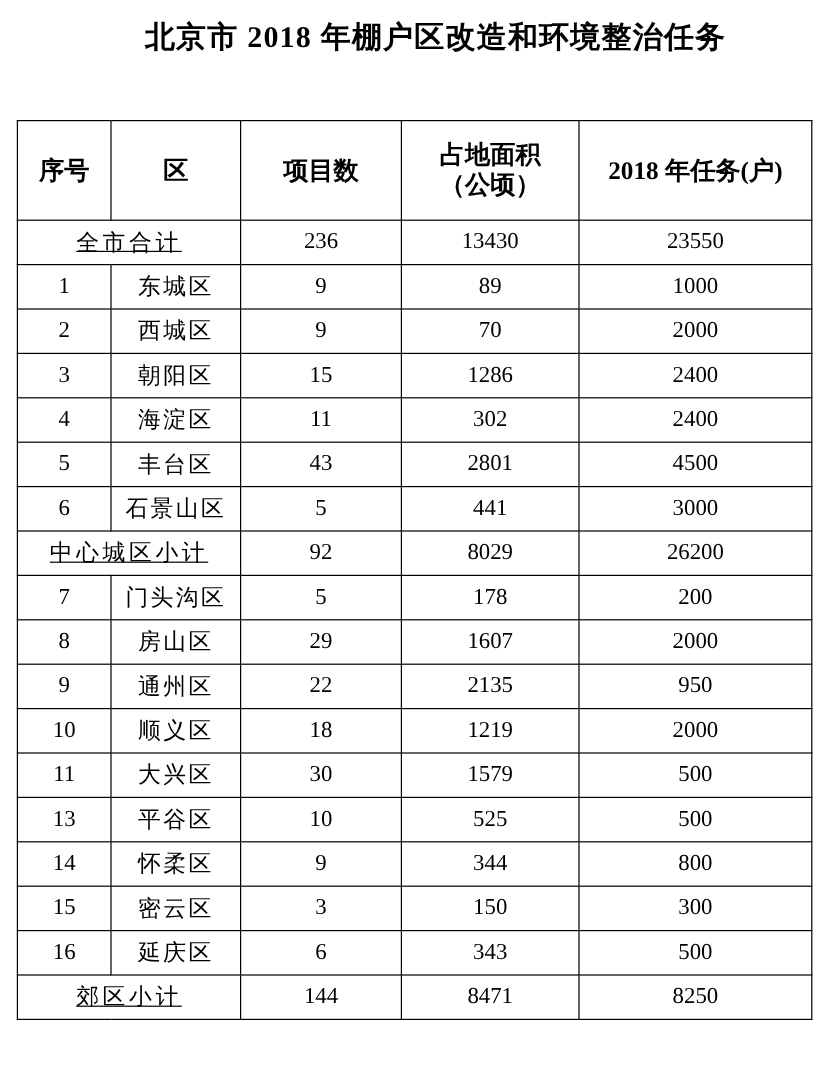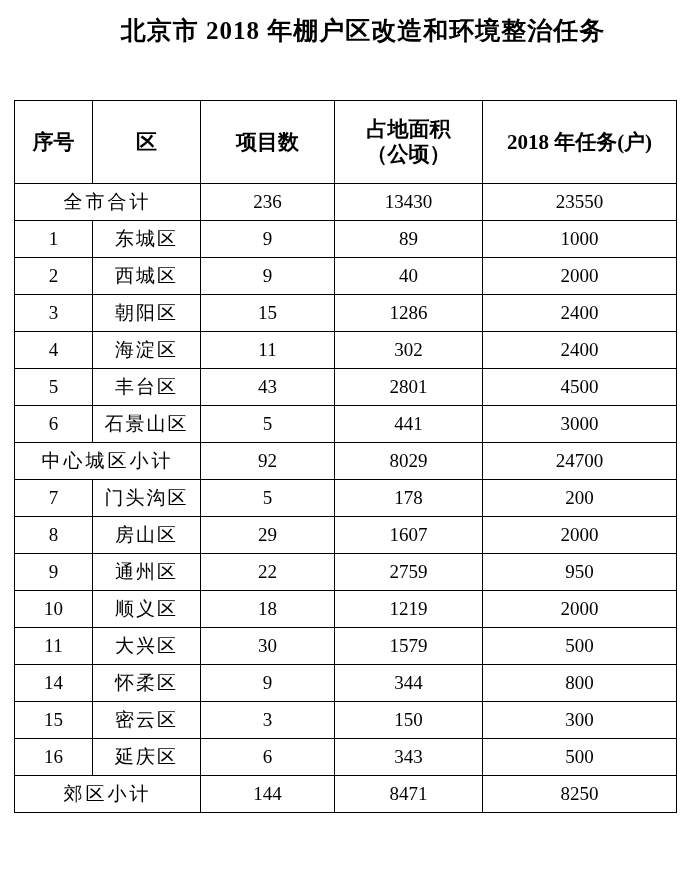--- a/index.html
+++ b/index.html
@@ -63,20 +63,21 @@
   col.c-dist  { width: 108px; }
   col.c-proj  { width: 134px; }
   col.c-area  { width: 148px; }
   col.c-task  { width: 194px; }
 
   td.cell-no { letter-spacing: 0; }
   td.cell-dist { letter-spacing: 2px; }
   td.span-label {
     letter-spacing: 3px;
     font-size: 19px;
+    text-decoration: underline;
   }
   .hdr-two-line {
     display: block;
     line-height: 1.2;
   }
 </style>
 </head>
 <body>
 
 <div class="page">
@@ -115,21 +116,21 @@
             <td class="cell-no">1</td>
             <td class="cell-dist">东城区</td>
             <td>9</td>
             <td>89</td>
             <td>1000</td>
           </tr>
           <tr>
             <td class="cell-no">2</td>
             <td class="cell-dist">西城区</td>
             <td>9</td>
-            <td>40</td>
+            <td>70</td>
             <td>2000</td>
           </tr>
           <tr>
             <td class="cell-no">3</td>
             <td class="cell-dist">朝阳区</td>
             <td>15</td>
             <td>1286</td>
             <td>2400</td>
           </tr>
           <tr>
@@ -150,58 +151,65 @@
             <td class="cell-no">6</td>
             <td class="cell-dist">石景山区</td>
             <td>5</td>
             <td>441</td>
             <td>3000</td>
           </tr>
           <tr>
             <td colspan="2" class="span-label">中心城区小计</td>
             <td>92</td>
             <td>8029</td>
-            <td>24700</td>
+            <td>26200</td>
           </tr>
           <tr>
             <td class="cell-no">7</td>
             <td class="cell-dist">门头沟区</td>
             <td>5</td>
             <td>178</td>
             <td>200</td>
           </tr>
           <tr>
             <td class="cell-no">8</td>
             <td class="cell-dist">房山区</td>
             <td>29</td>
             <td>1607</td>
             <td>2000</td>
           </tr>
           <tr>
             <td class="cell-no">9</td>
             <td class="cell-dist">通州区</td>
             <td>22</td>
-            <td>2759</td>
+            <td>2135</td>
             <td>950</td>
           </tr>
           <tr>
             <td class="cell-no">10</td>
             <td class="cell-dist">顺义区</td>
             <td>18</td>
             <td>1219</td>
             <td>2000</td>
           </tr>
           <tr>
             <td class="cell-no">11</td>
             <td class="cell-dist">大兴区</td>
             <td>30</td>
             <td>1579</td>
             <td>500</td>
           </tr>
           <tr>
+            <td class="cell-no">13</td>
+            <td class="cell-dist">平谷区</td>
+            <td>10</td>
+            <td>525</td>
+            <td>500</td>
+          </tr>
+          <tr>
             <td class="cell-no">14</td>
             <td class="cell-dist">怀柔区</td>
             <td>9</td>
             <td>344</td>
             <td>800</td>
           </tr>
           <tr>
             <td class="cell-no">15</td>
             <td class="cell-dist">密云区</td>
             <td>3</td>

